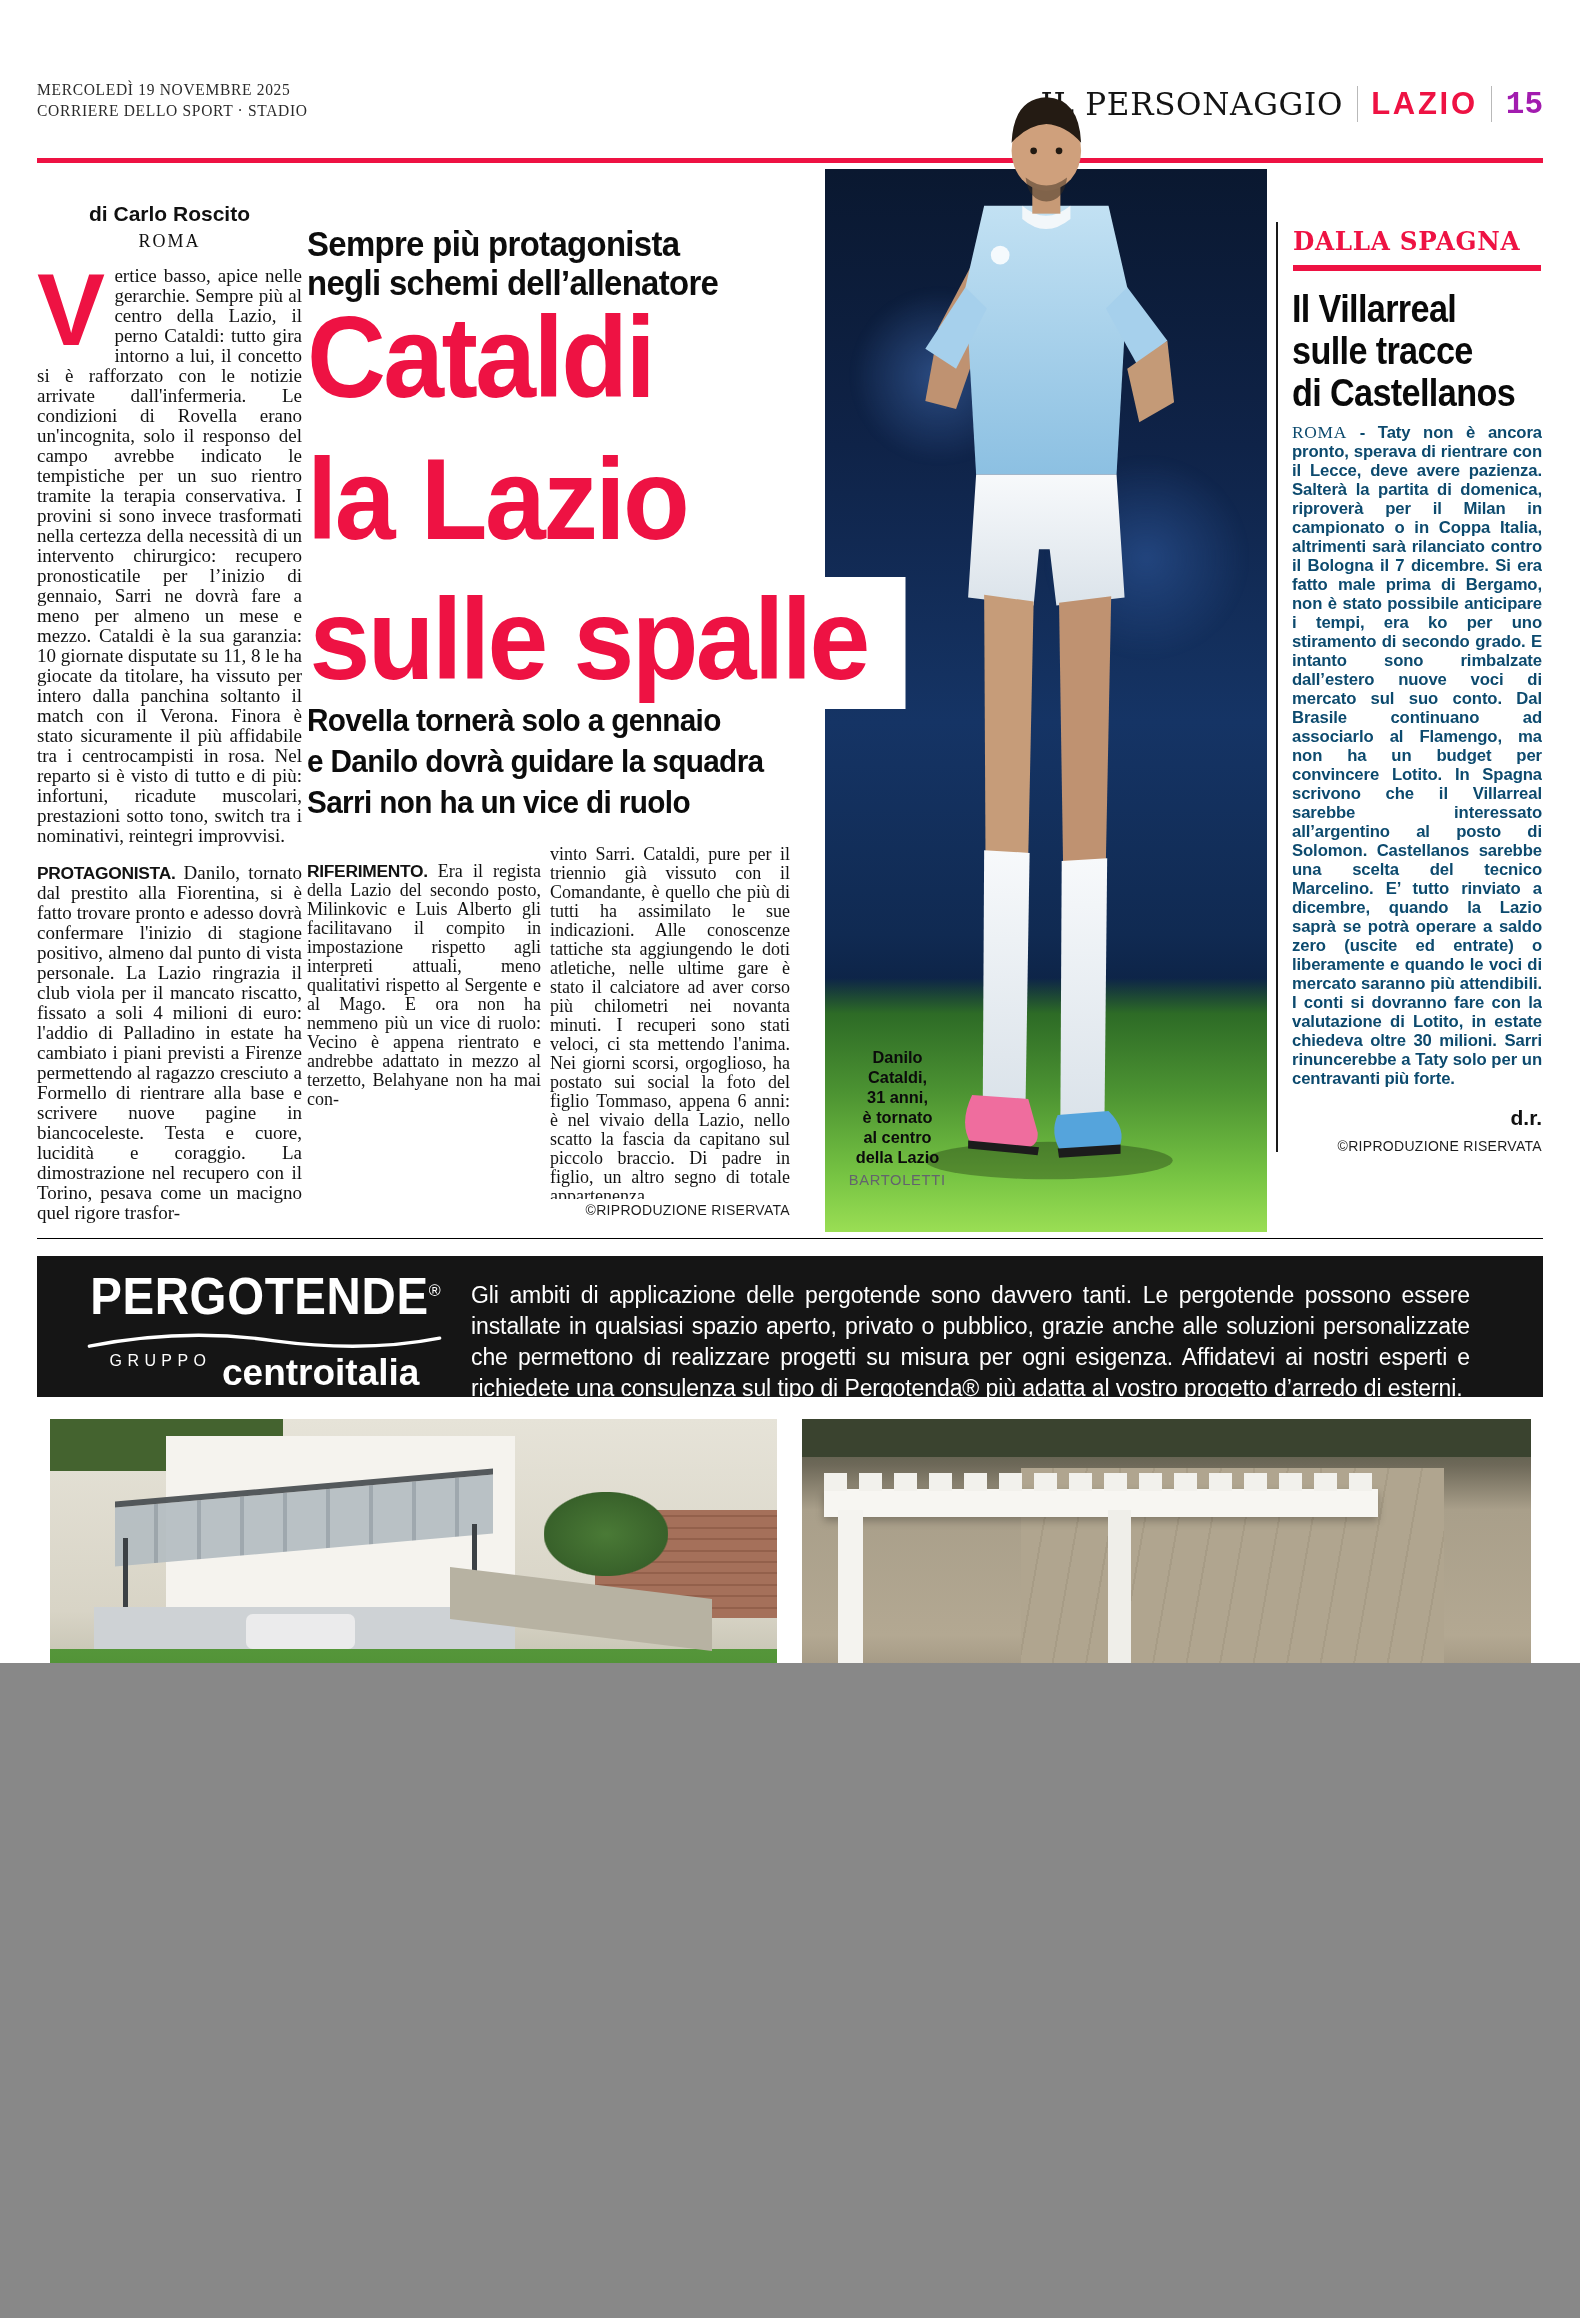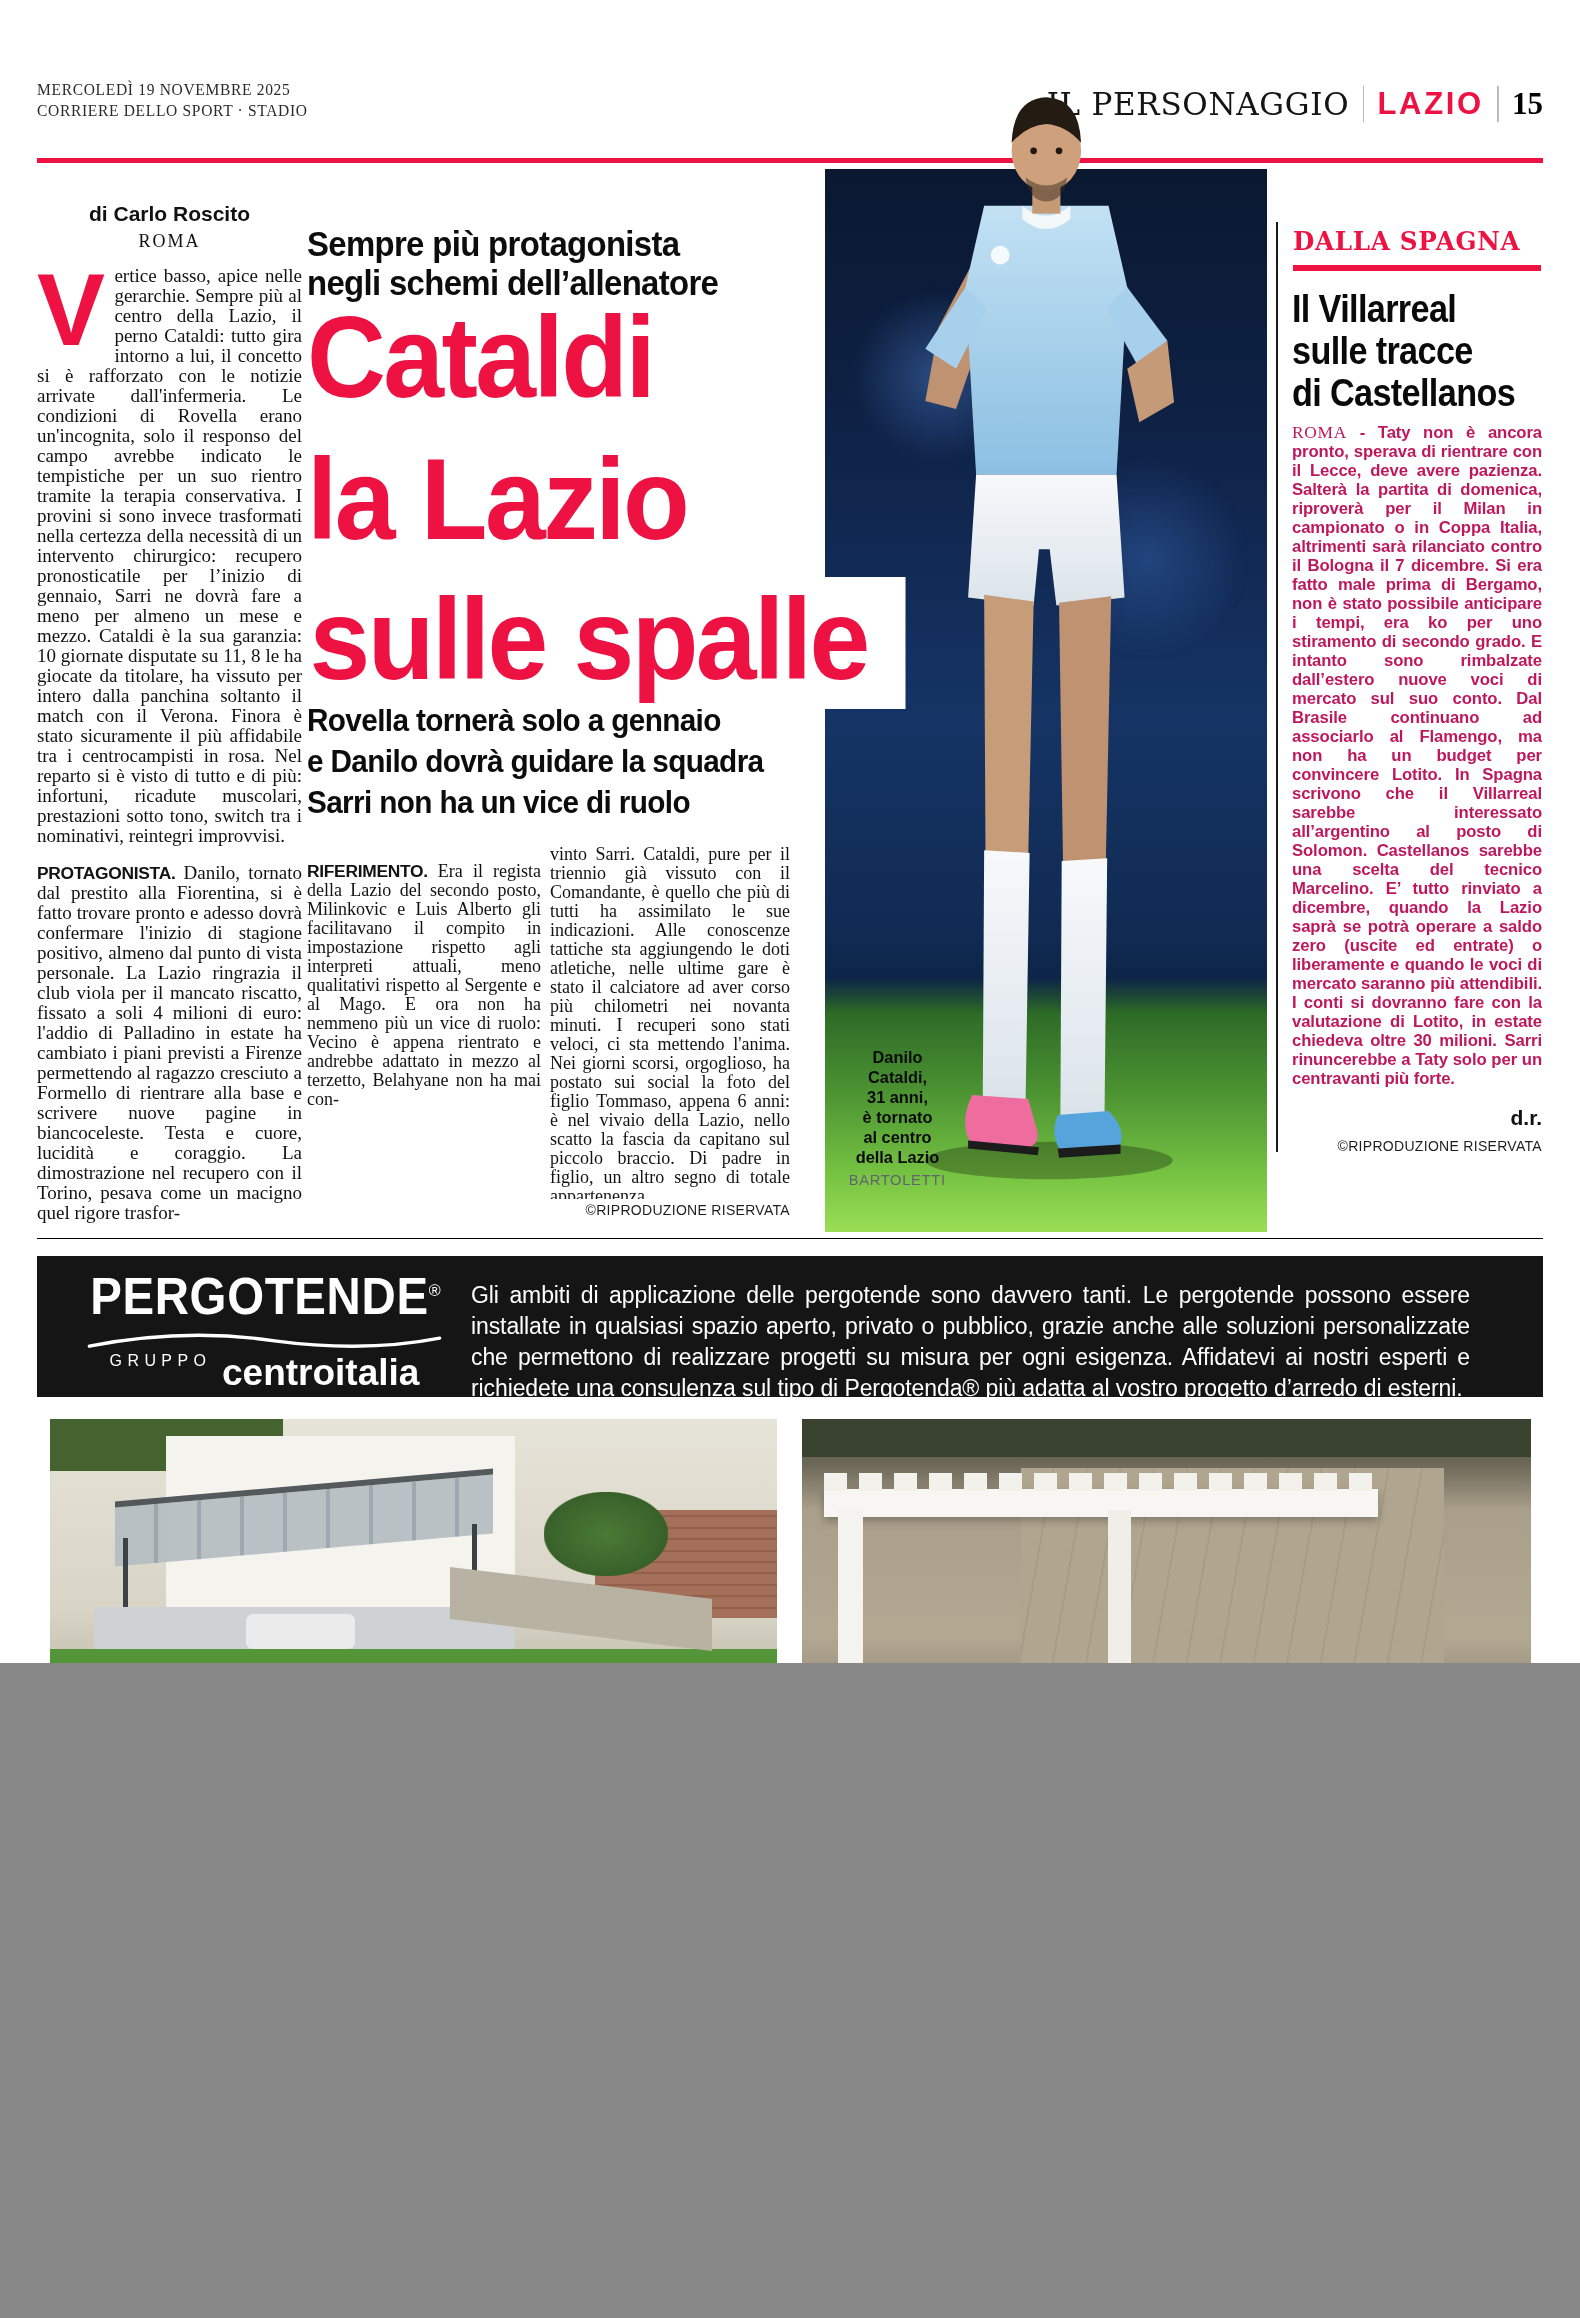--- a/index.html
+++ b/index.html
@@ -5,21 +5,21 @@
   :root{ --red:#ee1243; --green:#7ed321; --ink:#111; }
   html,body{margin:0;padding:0;background:#888;}
   #page{position:relative;width:1580px;height:1663px;background:#fff;overflow:hidden;
         font-family:"Liberation Sans",sans-serif;color:var(--ink);}
   .abs{position:absolute;}
   
   .mastL{font-family:"Liberation Serif",serif;font-size:16px;line-height:21px;letter-spacing:0.7px;color:#2b2b2b;transform:scaleX(.97);transform-origin:left top;}
   .mastR{display:flex;align-items:center;gap:13.4px;}
   .mr-label{font-family:"DejaVu Serif",serif;font-size:31px;color:#141414;letter-spacing:0.7px;}
   .mr-team{font-family:Liberation Sans, sans-serif;font-size:31px;font-weight:800;color:var(--red);letter-spacing:2.7px;}
-  .mr-page{font-family:Liberation Serif, serif;font-size:31px;font-weight:800;color:#000000;}
+  .mr-page{font-family:Liberation Mono, monospace;font-size:31px;font-weight:800;color:#a21caf;}
   .vsep{width:1.3px;height:36px;background:#b9b9b9;}
   .redrule{background:var(--red);height:5.4px;}
   
   .kicker{font-weight:700;font-size:35px;line-height:38px;color:#0d0d0d;transform:scaleX(.94);transform-origin:left top;white-space:nowrap;letter-spacing:-0.7px;}
   .hl{font-weight:800;font-size:115px;line-height:1;color:var(--red);letter-spacing:-2.7px;transform:scaleX(.95);transform-origin:left top;white-space:nowrap;}
   .hlbox{background:#fff;padding:5.4px 40px 12px 2.7px;}
   .subhead{font-weight:700;font-size:32px;line-height:41px;color:#0c0c0c;transform:scaleX(.93);transform-origin:left top;white-space:nowrap;letter-spacing:-0.7px;}
   
   .byline1{font-weight:700;font-size:21px;text-align:center;}
   .byline2{font-family:"Liberation Serif",serif;font-size:18px;letter-spacing:2px;text-align:center;margin-top:5.4px;}
@@ -29,21 +29,21 @@
   .serifcol p{margin:0;}
   .pgap{margin-top:17.4px !important;}
   .lead{font-family:"Liberation Sans",sans-serif;font-weight:700;font-size:17.4px;letter-spacing:-0.3px;}
   .dropcap{float:left;color:var(--red);font-family:"Liberation Sans",sans-serif;font-weight:800;
            font-size:102px;line-height:79px;margin:5.4px 9.4px 0 0;}
   .copyright{font-size:14px;letter-spacing:0.3px;color:#1d1d1d;font-weight:400;}
   
   .sb-kicker{font-family:"DejaVu Serif",serif;font-weight:800;font-size:25.4px;color:var(--red);letter-spacing:0.7px;transform:scaleX(.97);transform-origin:left top;white-space:nowrap;}
   .sb-bar{background:var(--red);height:6px;}
   .sb-hl{font-weight:800;font-size:38px;line-height:42px;color:#0a0a0a;transform:scaleX(.9);transform-origin:left top;white-space:nowrap;letter-spacing:-0.7px;}
-  .sb-body{font-weight:700;font-size:16.7px;line-height:19px;text-align:justify;color:#be185d;overflow:hidden;letter-spacing:-0.1px;}
+  .sb-body{font-weight:700;font-size:16.7px;line-height:19px;text-align:justify;color:#0c4a6e;overflow:hidden;letter-spacing:-0.1px;}
   .sb-city{font-family:"Liberation Serif",serif;font-weight:400;font-size:17.4px;letter-spacing:0.7px;}
   .sb-sig{font-weight:800;font-size:21px;text-align:right;}
   
   #photo{background:linear-gradient(180deg,#0a1830 0%,#0f2348 26%,#153465 52%,#102a52 72%,#0c2244 78%);overflow:visible;}
   .grass{background:linear-gradient(180deg,rgba(22,60,24,0) 0%,#2d6b26 14%,#4c9332 45%,#77c443 78%,#9ade54 100%);}
   .bokeh{border-radius:50%;filter:blur(4px);}
   .cap{font-weight:700;font-size:17.4px;line-height:20px;color:#0b0b0b;text-align:center;transform:scaleX(.94);transform-origin:center top;}
   .credit{font-weight:400;font-size:14.7px;letter-spacing:0.7px;color:#63636d;text-align:center;margin-top:5.4px;}
   .thinrule{background:#000;height:1.3px;}
   

